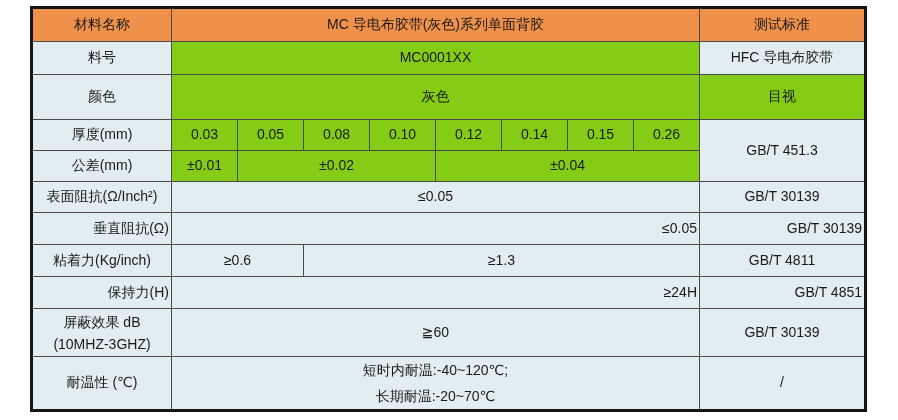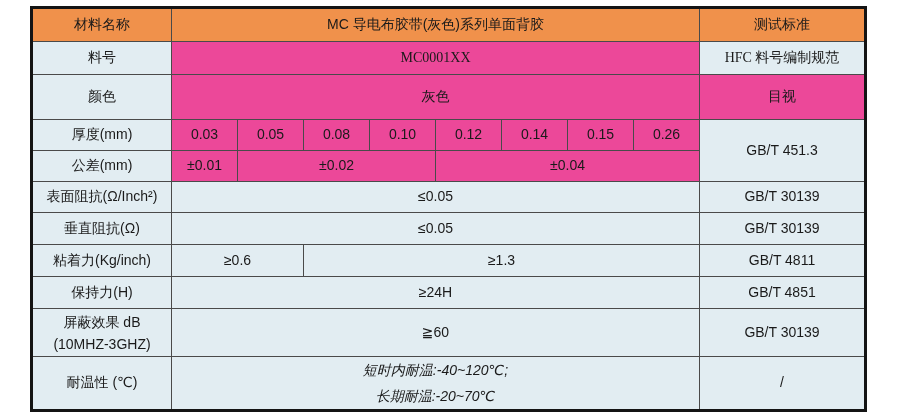--- a/index.html
+++ b/index.html
@@ -17,39 +17,39 @@
     border: 3px solid #141414;
     font-size: 14px;
     padding-left: 44px;
   }
   td {
     border: 1px solid #4a4a4a;
     text-align: center;
     vertical-align: middle;
     padding: 0 2px;
     line-height: 1.25;
-    background: #ec4899;
+    background: #84cc16;
   }
   .bg-orange { background: var(--header-bg, #f0914b); }
   .bg-blue   { background: var(--label-bg, #e2edf2); }
 
   tr.r1 td  { height: 34px; font-weight: 500; }
-  tr.r2 td  { height: 33px; font-family: Liberation Serif, serif; }
+  tr.r2 td  { height: 33px; }
   tr.r3 td  { height: 45px; }
   tr.r4 td  { height: 31px; }
   tr.r5 td  { height: 31px; }
   tr.r6 td  { height: 31px; margin-top: 28px; }
-  tr.r7 td  { height: 32px; }
+  tr.r7 td  { height: 32px; text-align: right; }
   tr.r8 td  { height: 32px; text-align: center; }
-  tr.r9 td  { height: 32px; }
+  tr.r9 td  { height: 32px; text-align: right; }
   tr.r10 td { height: 48px; }
   tr.r11 td { height: 53px; }
 
   .two-line div { line-height: 22px; }
-  tr.r11 .two-line div { line-height: 26px; font-style: italic; }
+  tr.r11 .two-line div { line-height: 26px; }
 </style>
 </head>
 <body>
 
 <div class="page">
   <table class="spec-table">
     <colgroup>
       <col style="width:140px">
       <col style="width:66px">
         <col style="width:66px">
@@ -65,21 +65,21 @@
     <tbody>
         <tr class="r1">
       <td class="bg-orange">材料名称</td>
       <td class="bg-orange" colspan="8">MC 导电布胶带(灰色)系列单面背胶</td>
       <td class="bg-orange">测试标准</td>
     </tr>
 
     <tr class="r2">
       <td class="bg-blue">料号</td>
       <td colspan="8">MC0001XX</td>
-      <td class="bg-blue">HFC 料号编制规范</td>
+      <td class="bg-blue">HFC 导电布胶带</td>
     </tr>
 
     <tr class="r3">
       <td class="bg-blue">颜色</td>
       <td colspan="8">灰色</td>
       <td>目视</td>
     </tr>
 
     <tr class="r4">
       <td class="bg-blue">厚度(mm)</td>

